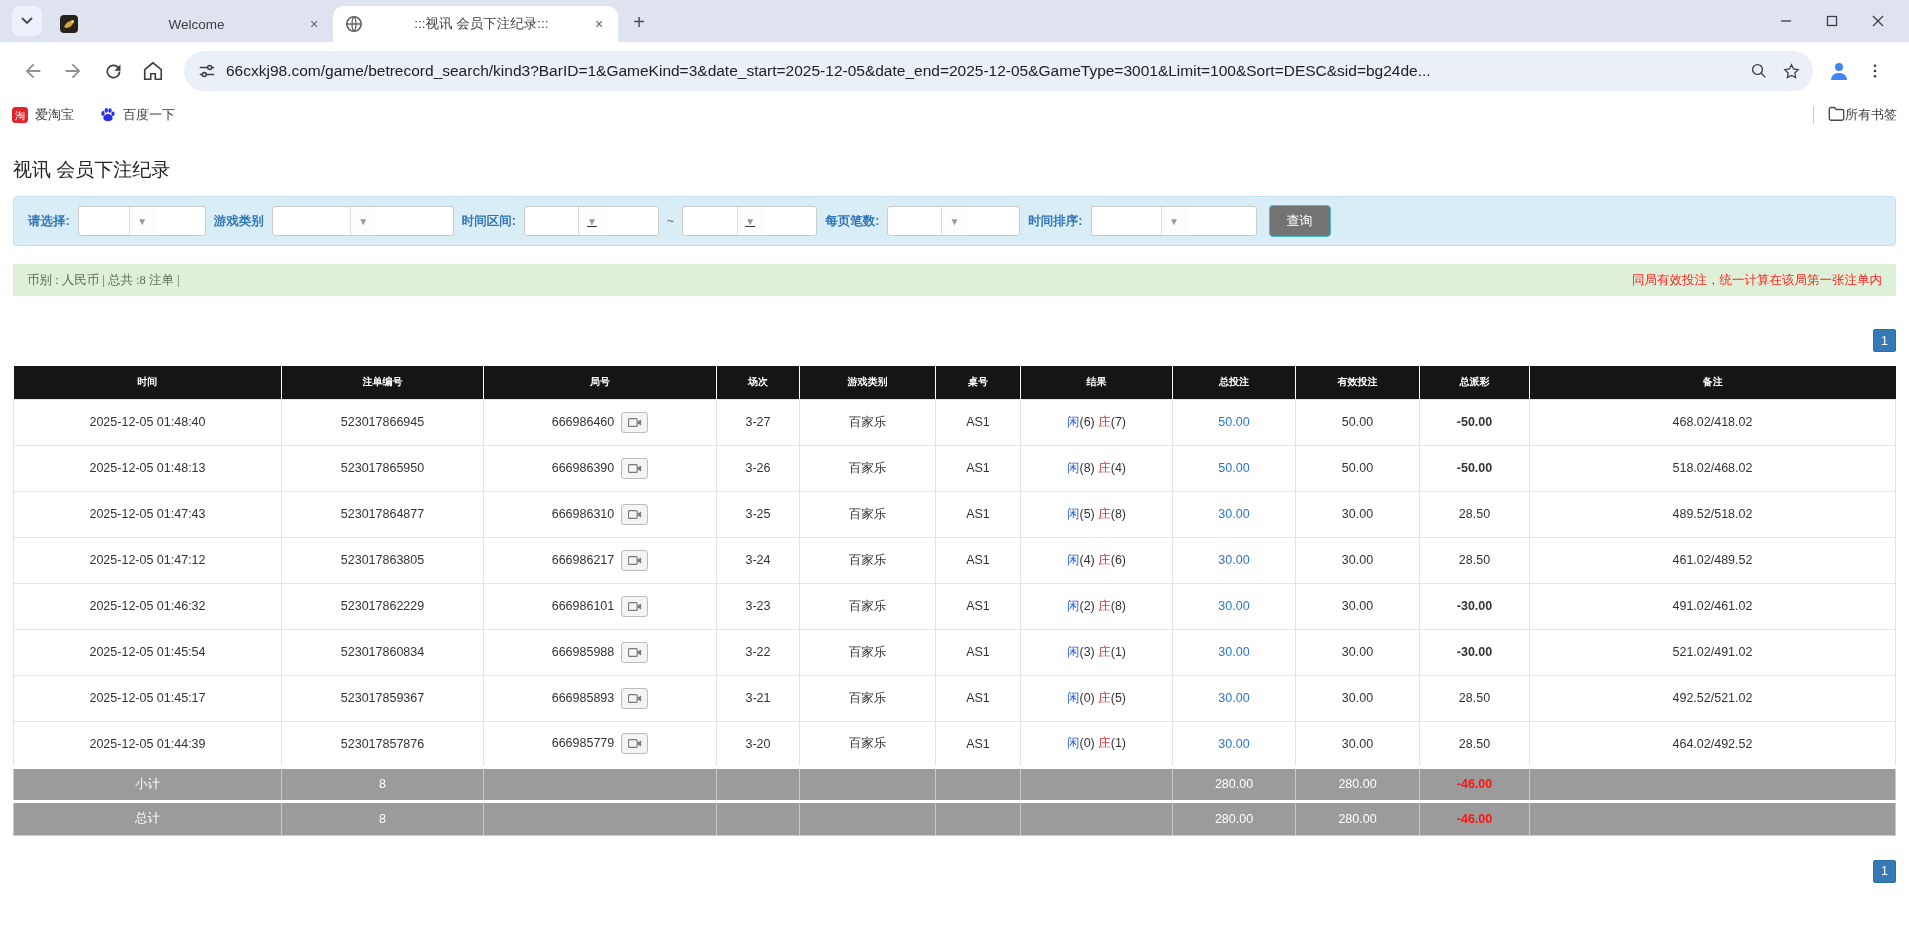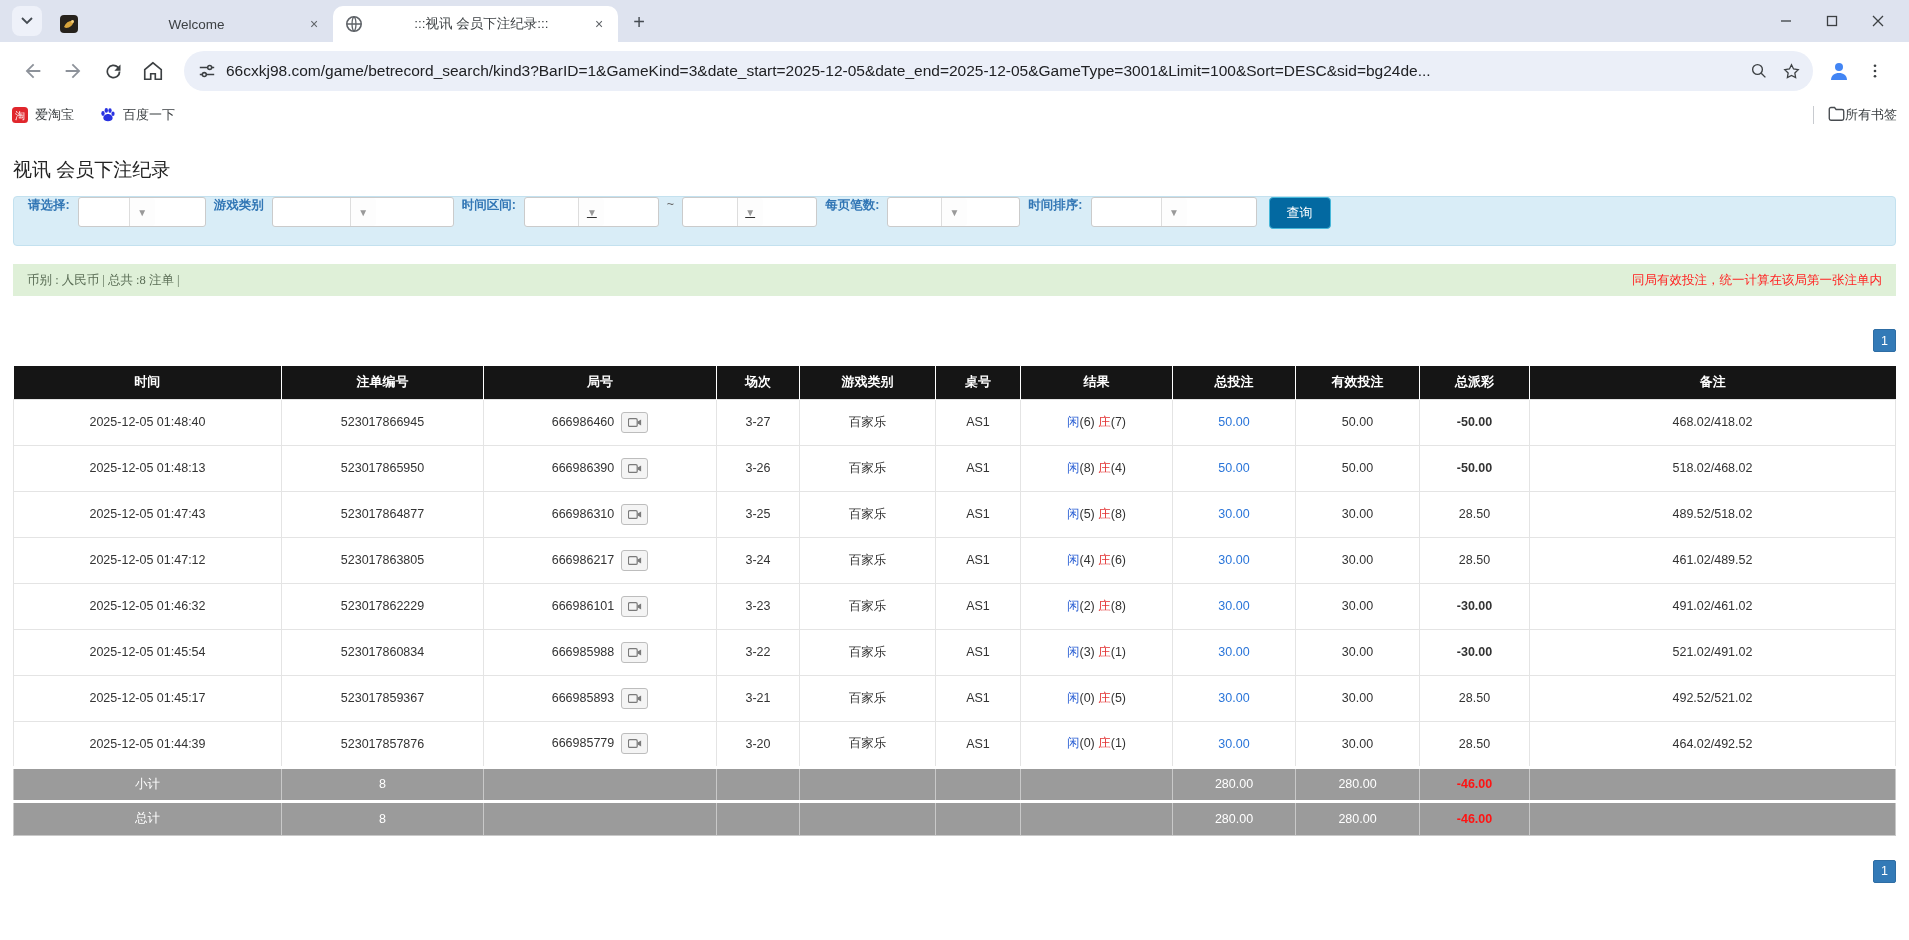--- a/index.html
+++ b/index.html
@@ -35,46 +35,46 @@
   .bm-item { display:flex; align-items:center; margin-right:26px; }
   .bm-item .bm-ic { margin-right:7px; display:flex; }
   .bm-right { margin-left:auto; display:flex; align-items:center; }
   .bm-divider { width:1px; height:18px; background:#c8cbd0; margin-right:14px; }
 
   
   .page { padding:0 13px; background:#fff; }
   .page-title { font-size:19px; color:#222; font-weight:400; padding:27px 0 13px 0; }
 
   .filter-bar { height:50px; background:#d9edf7; border:1px solid #c3e1ef; border-radius:4px;
-    display:flex; padding:0 14px; gap:8px; font-size:12.5px; }
+    display:flex; align-items:center; padding:0 14px; gap:8px; font-size:12.5px; }
   .f-label { color:#3176b5; font-weight:bold; white-space:nowrap; }
   .dropdown { background:#fff; border:1px solid #cbcbcb; border-radius:3px; height:30px;
     display:flex; align-items:center; color:#333;flex-direction:column; }
   .dd-text { padding:0 9px; flex:1; white-space:nowrap; overflow:hidden; }
   .dd-arrow { width:26px; height:100%; border-left:1px solid #ddd; display:flex; align-items:center;
     justify-content:center; color:#999; font-size:10px; background:#fdfdfd; border-radius:0 3px 3px 0; }
   .w-select { width:128px; } .w-game { width:182px; } .w-date { width:135px;text-decoration:underline; }
   .w-size { width:133px; } .w-sort { width:166px; }
   .tilde { color:#666; }
-  .search-btn { background:#0369a1; color:#fff; border:1px solid #46b8da; border-radius:4px;
+  .search-btn { background:#737373; color:#fff; border:1px solid #46b8da; border-radius:4px;
     height:32px; padding:0 17px; font-size:13px; margin-left:4px; }
 
   .info-bar { margin-top:18px; height:32px; background:#dff0d8; display:flex; align-items:center;
     justify-content:space-between; padding:0 14px; font-size:12.5px;font-family:Liberation Serif, serif; }
   .info-left { color:#5b6e56; }
   .info-right { color:#ff2222; }
 
   .pager { display:flex; justify-content:flex-end; }
   .pager.top { margin:33px 0 14px 0; }
   .pager.bottom { margin:24px 0 0 0; }
   .page-btn { min-width:23px; height:23px; background:#337ab7; border:1px solid #2e6da4; color:#fff;
     font-size:12.5px; display:flex; align-items:center; justify-content:center; border-radius:2px; }
 
   table.bets { width:100%; border-collapse:collapse; table-layout:fixed; font-size:12.5px; }
-  .bets th { background:#151515; color:#fff; height:33px; font-size:13px; font-weight:bold;
+  .bets th { background:#151515; color:#fff; height:33px; font-size:10px; font-weight:bold;
     border-right:1px solid #fff;margin-top:48px; }
   .bets th:last-child { border-right:none; }
   .bets td { height:46px; text-align:center; border:1px solid #e4e4e4; color:#333; background:#fff; }
   .col-time{width:268px}.col-bet{width:202px}.col-round{width:233px}.col-sess{width:83px}
   .col-game{width:136px}.col-table{width:85px}.col-res{width:152px}.col-tb{width:123px}
   .col-vb{width:124px}.col-pay{width:110px}.col-rem{width:366px}
 
   .bet-link { color:#2a75d9; }
   .res-player { color:#2a5fd4; } .res-banker { color:#e23333; } .res-num { color:#333; }
   .pay-neg { color:#ff2020;font-weight:bold; }

